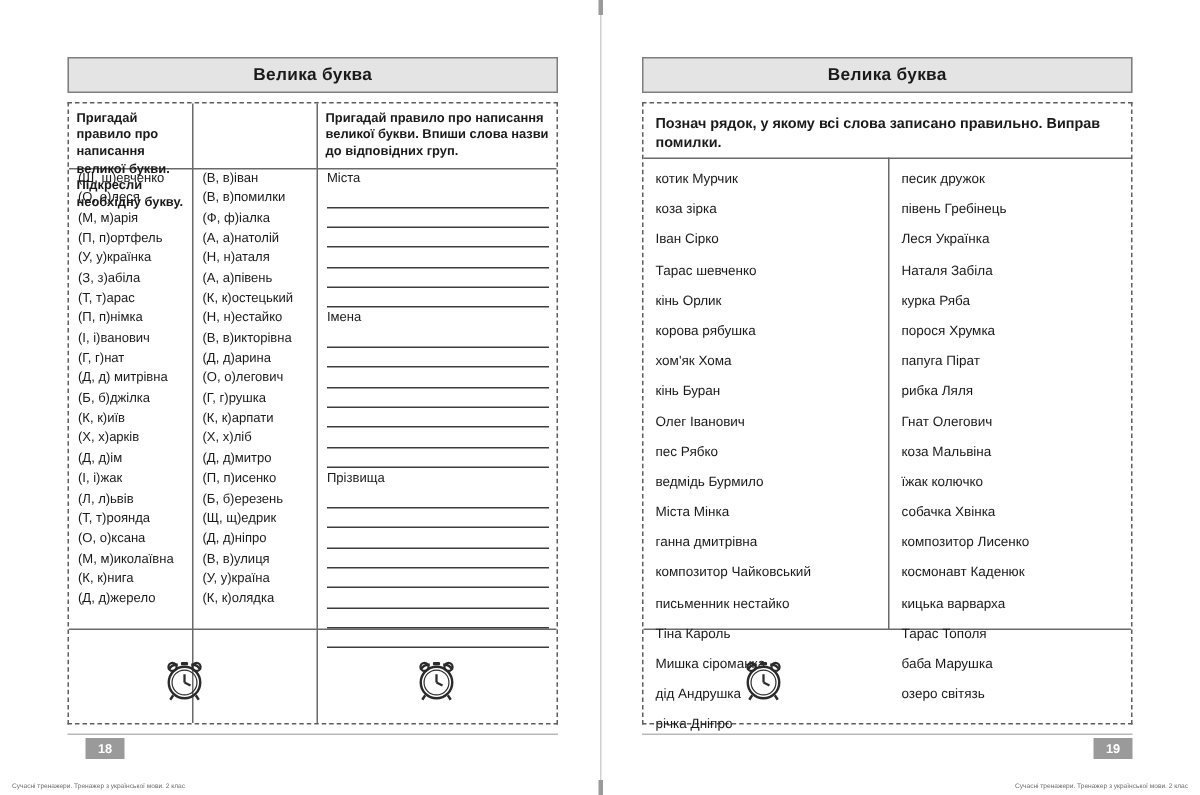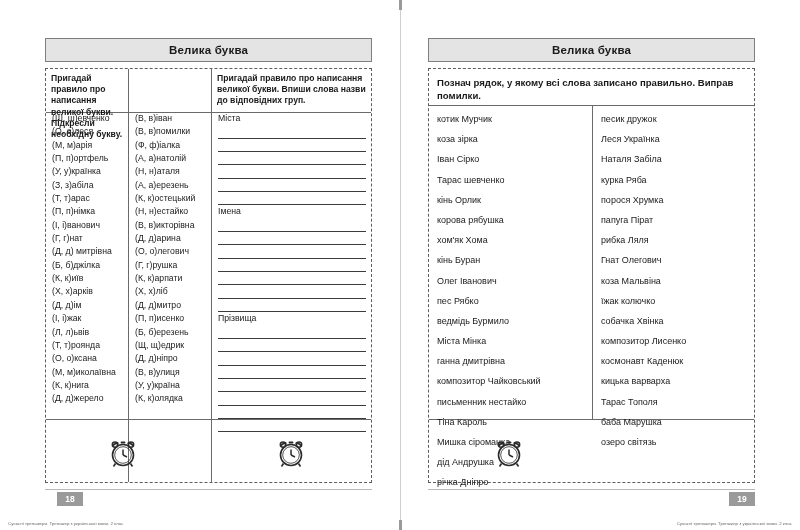--- a/index.html
+++ b/index.html
@@ -184,21 +184,21 @@
       </div>
 
       <div class="l-col c2">
         <div class="l-head"></div>
         <div class="wordlist">
           <div>(В, в)іван</div>
           <div>(В, в)помилки</div>
           <div>(Ф, ф)іалка</div>
           <div>(А, а)натолій</div>
           <div>(Н, н)аталя</div>
-          <div>(А, а)ерезень</div>
+          <div>(А, а)півень</div>
           <div>(К, к)остецький</div>
           <div>(Н, н)естайко</div>
           <div>(В, в)икторівна</div>
           <div>(Д, д)арина</div>
           <div>(О, о)легович</div>
           <div>(Г, г)рушка</div>
           <div>(К, к)арпати</div>
           <div>(Х, х)ліб</div>
           <div>(Д, д)митро</div>
           <div>(П, п)исенко</div>
@@ -309,20 +309,21 @@
           <div>ганна дмитрівна</div>
           <div>композитор Чайковський</div>
           <div>письменник нестайко</div>
           <div>Тіна Кароль</div>
           <div>Мишка сіроманка</div>
           <div>дід Андрушка</div>
           <div>річка Дніпро</div>
         </div>
         <div class="r-col b">
           <div>песик дружок</div>
+          <div>півень Гребінець</div>
           <div>Леся Українка</div>
           <div>Наталя Забіла</div>
           <div>курка Ряба</div>
           <div>порося Хрумка</div>
           <div>папуга Пірат</div>
           <div>рибка Ляля</div>
           <div>Гнат Олегович</div>
           <div>коза Мальвіна</div>
           <div>їжак колючко</div>
           <div>собачка Хвінка</div>

